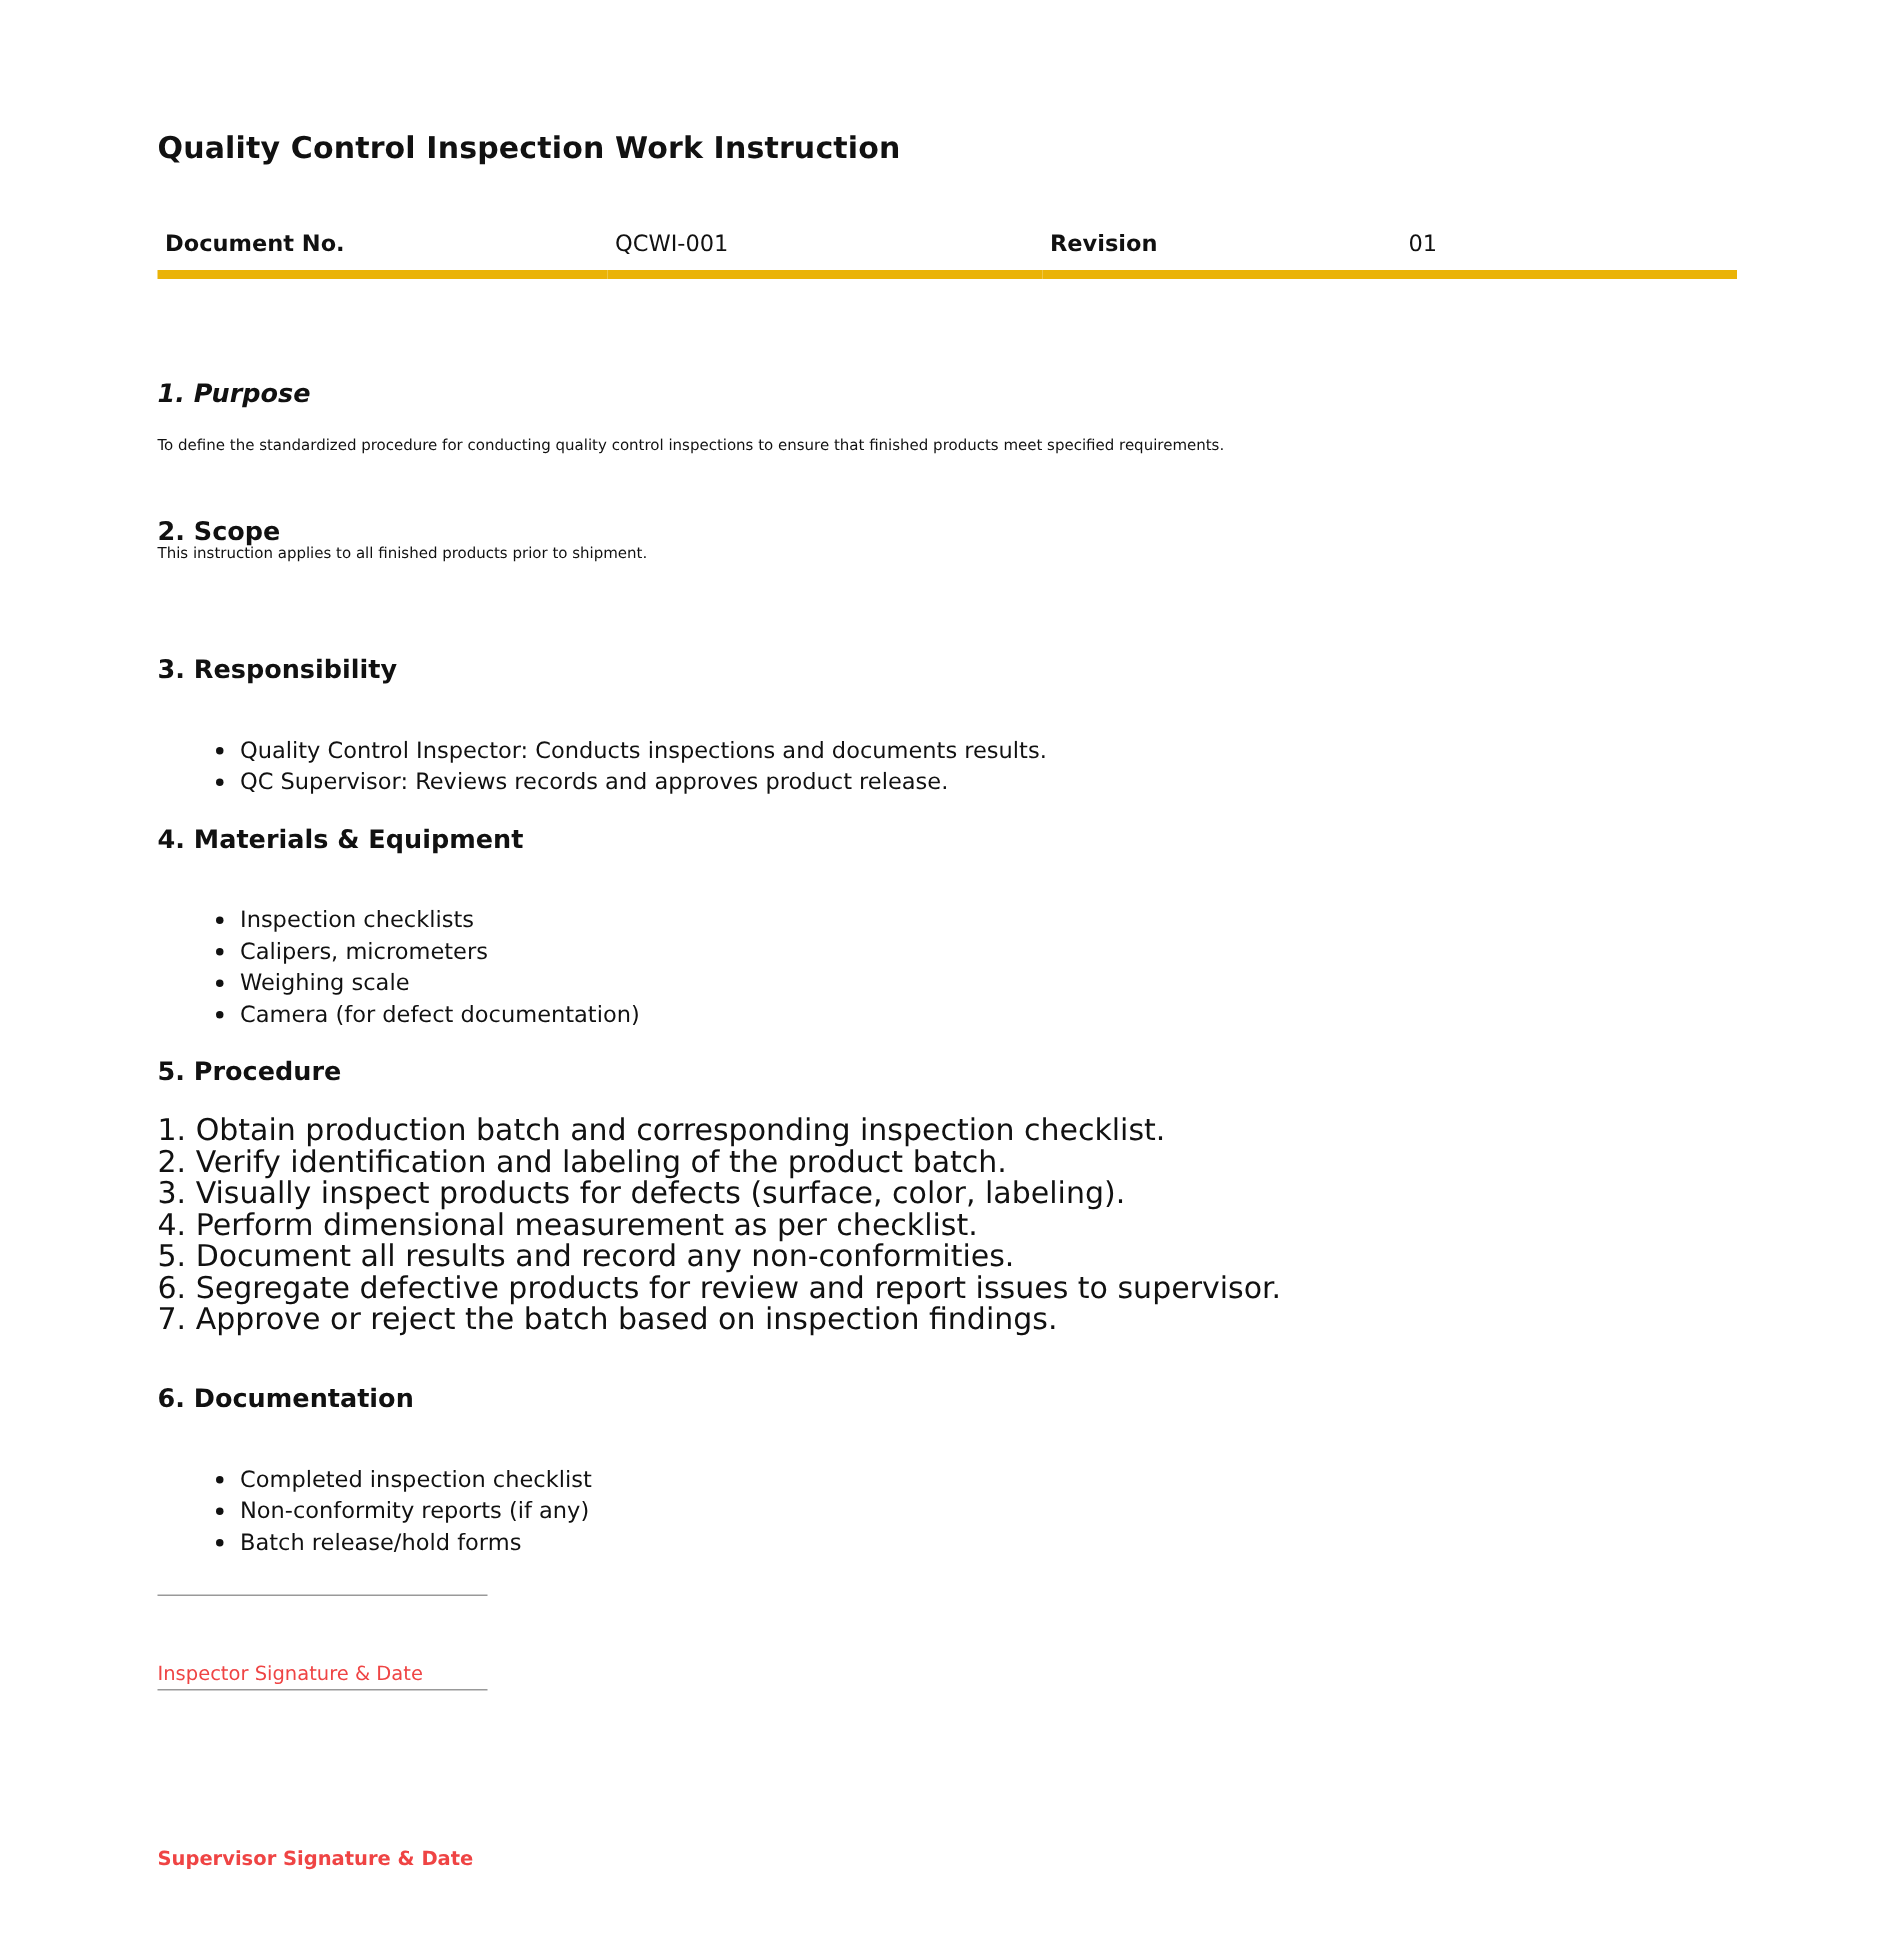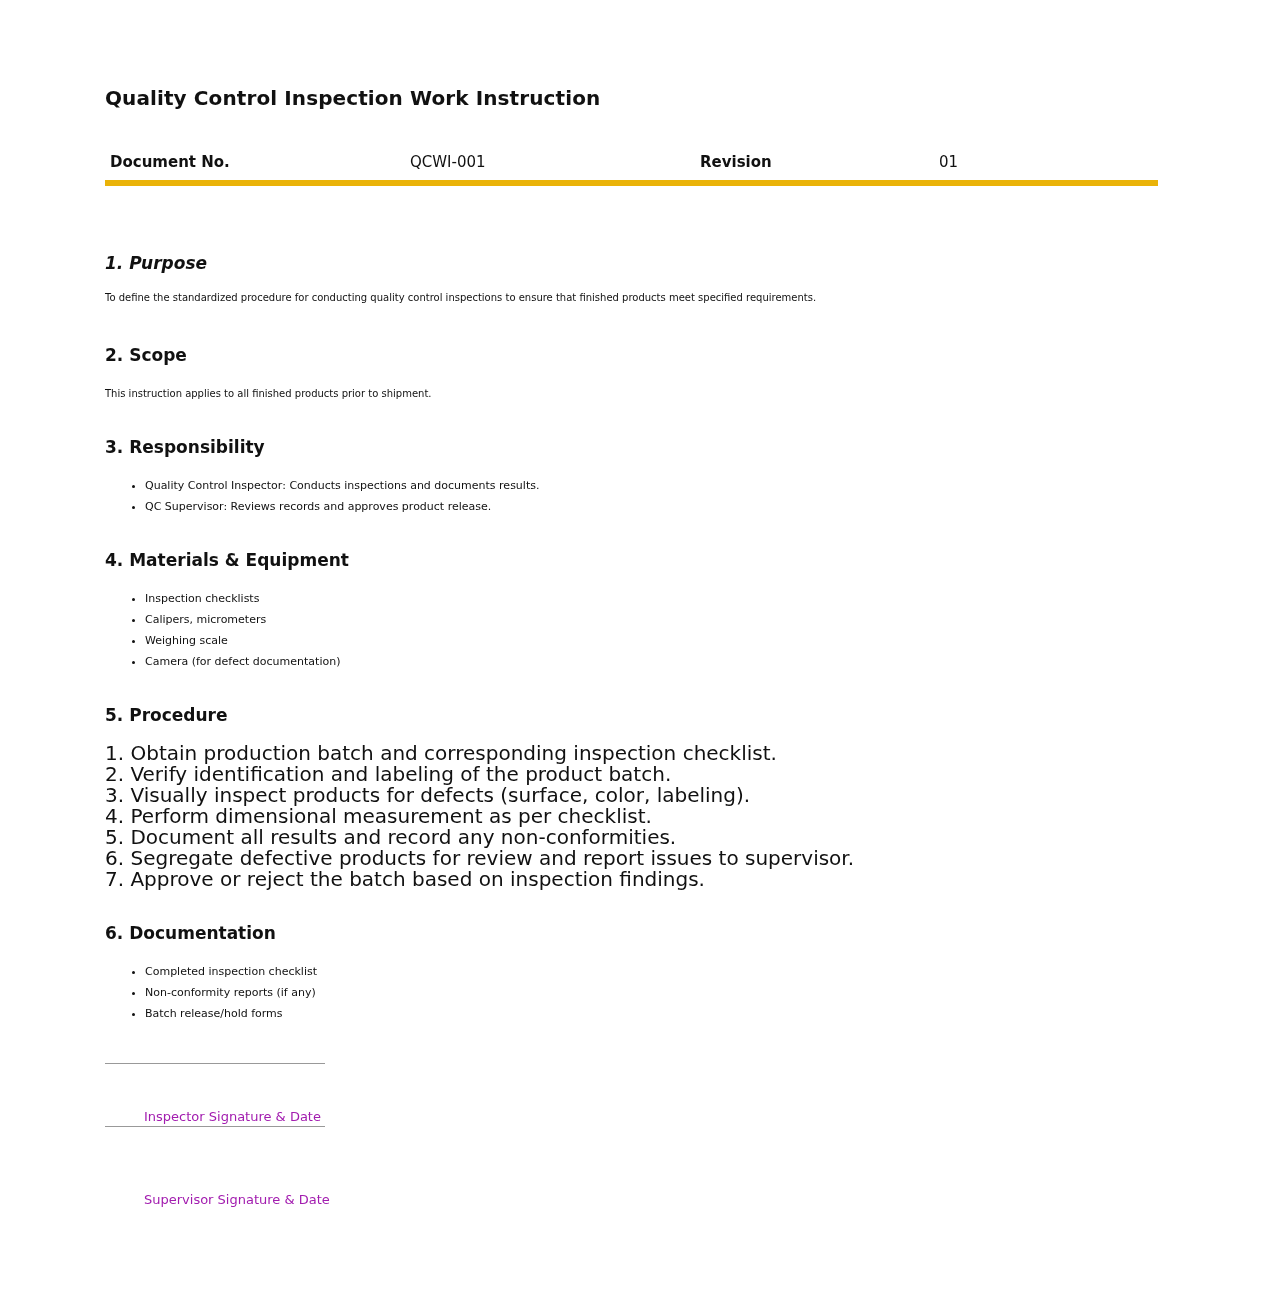--- a/index.html
+++ b/index.html
@@ -20,26 +20,26 @@
   .meta-table td { height: 37px; padding: 0 0 0 5px; border-bottom: 6px solid #eab308; vertical-align: middle; }
   .meta-table td.lbl { font-weight: bold; }
   .meta-table td.c1 { width: 295px; }
   .meta-table td.c2 { width: 285px; }
   .meta-table td.c3 { width: 234px; }
   .section-head {
     position: absolute; left: 0; margin: 0;
     font-size: 17px; font-weight: bold; white-space: nowrap;
   }
   .para { position: absolute; left: 0; margin: 0; font-size: 10px; white-space: nowrap; }
-  ul.bullets { position: absolute; left: 0; margin: 0; padding: 0 0 0 40px; font-size: 11px; list-style: disc; }
+  ul.bullets { position: absolute; left: 0; margin: 15px; padding: 0 0 0 40px; font-size: 15px; list-style: disc; }
   ul.bullets li { height: 21px; line-height: 21px; white-space: nowrap; }
   .steps { position: absolute; left: 0; margin: 0; padding: 0; list-style: none; font-size: 20px; }
   .steps li { height: 21px; line-height: 21px; white-space: nowrap; }
   .sig-line { position: absolute; left: 0; width: 220px; height: 0; border-top: 1px solid #999999; }
-  .sig-label { position: absolute; left: 0; font-size: 13px; color: #a21caf; white-space: nowrap; margin-left: 39px; }
+  .sig-label { position: absolute; left: 0; font-size: 13px; color: #ef4444; white-space: nowrap; }
 </style>
 </head>
 <body>
 
 <div class="page">
 
   <h1 class="title">Quality Control Inspection Work Instruction</h1>
 
   <table class="meta-table">
     <tbody>
@@ -49,21 +49,21 @@
       <td class="lbl c3">Revision</td>
       <td>01</td>
     </tr>
   </tbody>
     </table>
 
   <h2 class="section-head" style="top:253px;font-style:italic;">1. Purpose</h2>
   <p class="para" style="top:292px;">To define the standardized procedure for conducting quality control inspections to ensure that finished products meet specified requirements.</p>
 
   <h2 class="section-head" style="top:345px;">2. Scope</h2>
-  <p class="para" style="top:388px;">This instruction applies to all finished products prior to shipment.</p>
+  <p class="para" style="top:364px;">This instruction applies to all finished products prior to shipment.</p>
 
   <h2 class="section-head" style="top:437px;">3. Responsibility</h2>
   <ul class="bullets" style="top:475px;">
     <li>Quality Control Inspector: Conducts inspections and documents results.</li>
     <li>QC Supervisor: Reviews records and approves product release.</li>
   </ul>
 
   <h2 class="section-head" style="top:550px;">4. Materials &amp; Equipment</h2>
   <ul class="bullets" style="top:588px;">
     <li>Inspection checklists</li>
@@ -86,15 +86,15 @@
   <h2 class="section-head" style="top:923px;">6. Documentation</h2>
   <ul class="bullets" style="top:961px;">
     <li>Completed inspection checklist</li>
     <li>Non-conformity reports (if any)</li>
     <li>Batch release/hold forms</li>
   </ul>
 
   <div class="sig-line" style="top:1063px;"></div>
   <div class="sig-label" style="top:1109px;">Inspector Signature &amp; Date</div>
   <div class="sig-line" style="top:1126px;"></div>
-  <div class="sig-label" style="top:1192px;">Supervisor Signature &amp; Date</div>
+  <div class="sig-label" style="top:1232px;font-weight:bold;">Supervisor Signature &amp; Date</div>
 
 </div>
 
 </body></html>

